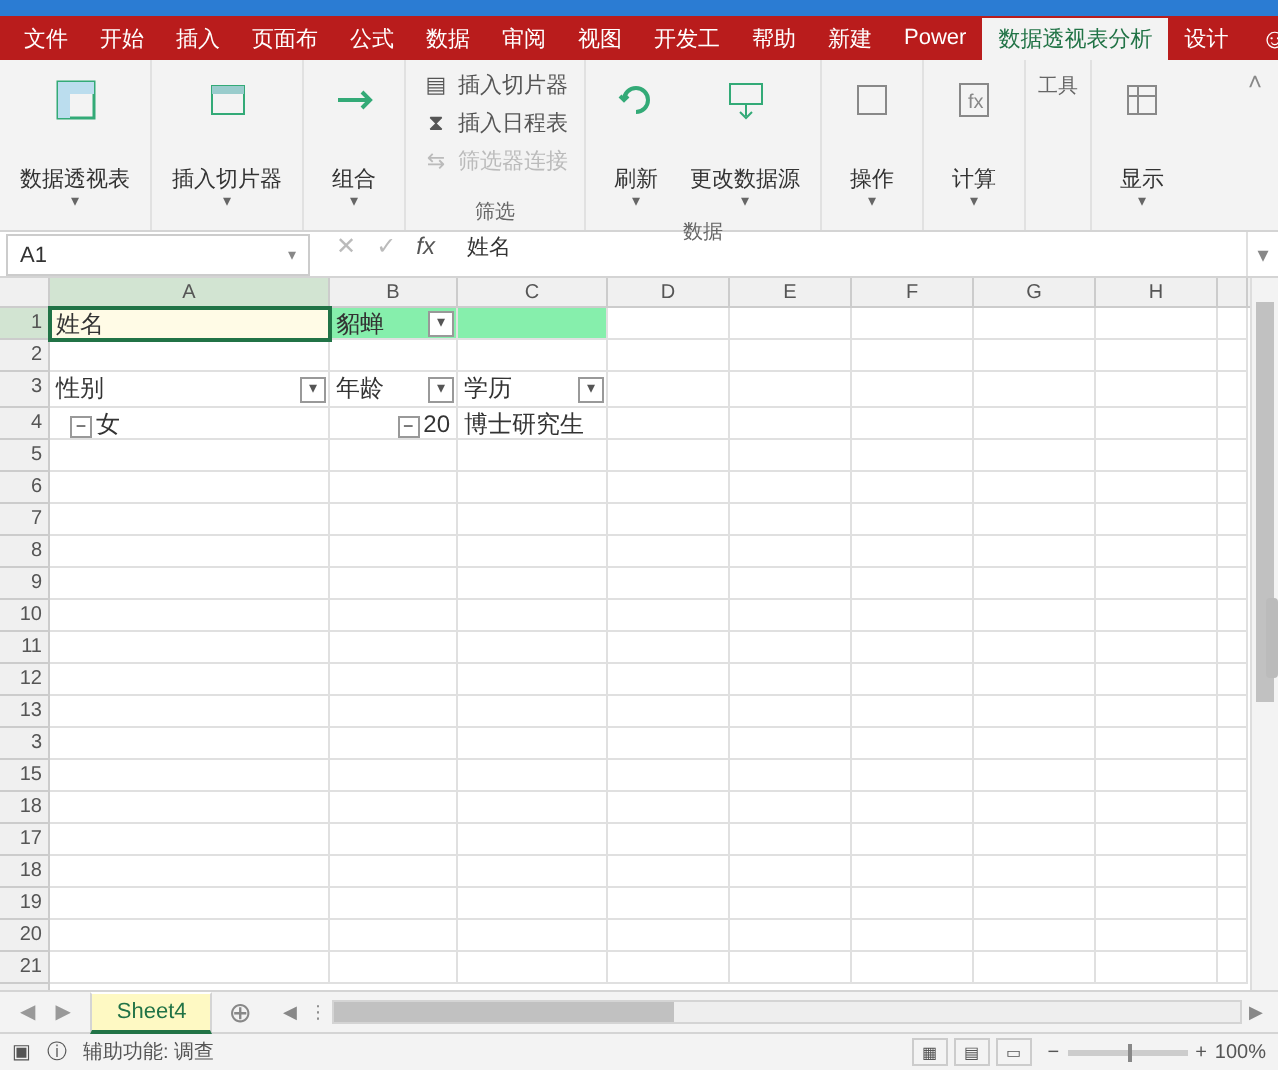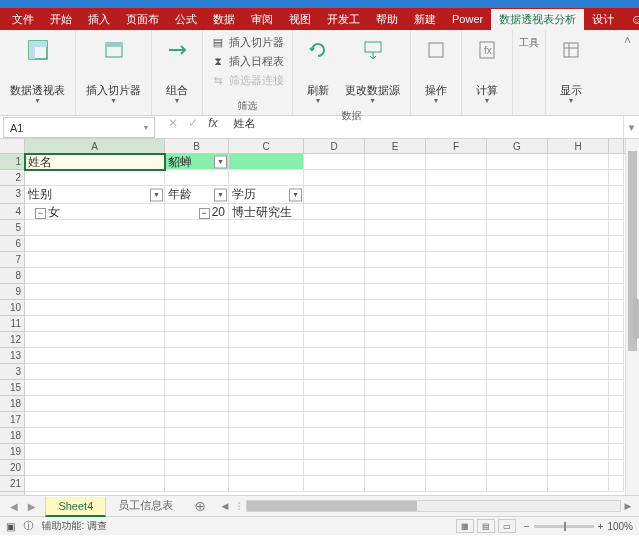--- a/index.html
+++ b/index.html
@@ -552,21 +552,20 @@
   <div class="collapse-bar"></div>
 </div>
 
 <div class="tabs-row">
   <div class="tabs-nav">
     <span>◀</span>
     <span>▶</span>
   </div>
   <div class="sheet-tabs" id="sheettabs">
       <div class="sheet-tab active">Sheet4</div>
-      <div class="sheet-tab">员工信息表</div>
     </div>
   <div class="addsheet">⊕</div>
   <div class="hsb">
     <span class="arr">◀</span>
     <span class="arr">⋮</span>
     <div class="track">
         <div class="thumb"></div>
       </div>
     <span class="arr">▶</span>
   </div>

